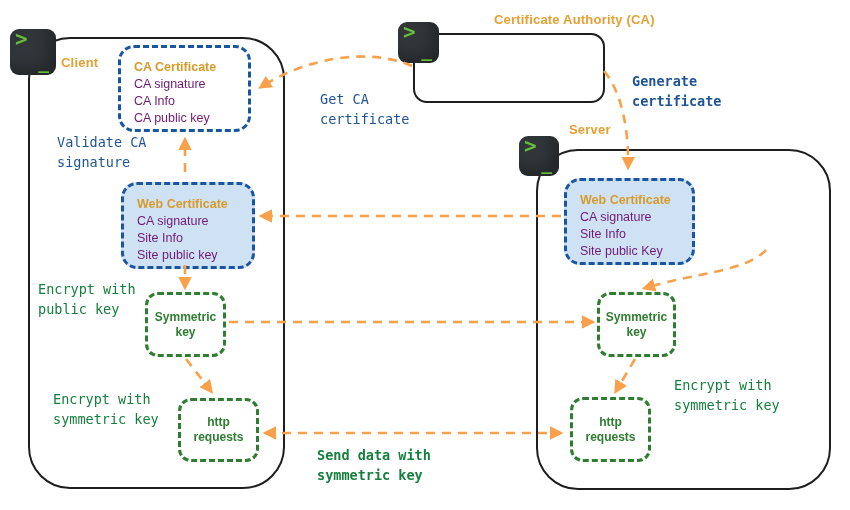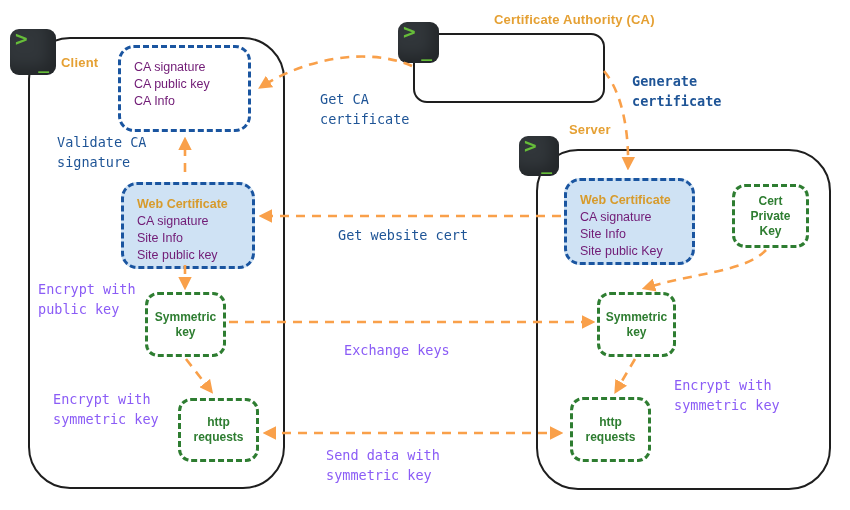--- a/index.html
+++ b/index.html
@@ -44,31 +44,31 @@
   .gb-cpk     { left:732px; top:184px; width:77px; height:64px; }
   .gb-clisym  { left:145px; top:292px; width:81px; height:65px; }
   .gb-srvsym  { left:597px; top:292px; width:79px; height:65px; }
   .gb-clihttp { left:178px; top:398px; width:81px; height:64px; }
   .gb-srvhttp { left:570px; top:397px; width:81px; height:65px; }
 
   
   .mono { position:absolute; font-family:"DejaVu Sans Mono", monospace; font-size:13.5px; line-height:20px;
           white-space:pre-line; z-index:6; }
   .mono.blue  { color:#1e5496; }
-  .mono.green { color:#8b5cf6; }
+  .mono.green { color:#15803d; }
   .an-validate   { left:57px;  top:132px; }
   .an-getca      { left:320px; top:89px; }
   .an-generate   { left:632px; top:71px;font-weight:bold; }
   .an-getweb     { left:338px; top:225px; }
   .an-encpub     { left:38px;  top:279px; }
   .an-exchange   { left:344px; top:340px; }
   .an-decpriv    { left:700px; top:282px; }
   .an-encsymcli  { left:53px;  top:389px; }
   .an-encsymsrv  { left:674px; top:375px; }
-  .an-senddata   { left:326px; top:445px; }
+  .an-senddata   { left:317px; top:445px;font-weight:bold; }
 
   svg.arrows { position:absolute; left:0; top:0; width:850px; height:510px; z-index:8; pointer-events:none; }
   svg.arrows path.flow { fill:none; stroke:#f9a04a; stroke-width:2.6; stroke-dasharray:9 7; stroke-linecap:butt; }
 </style>
 </head>
 <body>
 
 <div class="canvas">
 
   <div class="bigbox client"></div>
@@ -86,55 +86,53 @@
   <div class="term t-server">
     <span class="gt">&gt;</span>
     <span class="us">_</span>
   </div>
 
   <div class="node-label nl-client">Client</div>
   <div class="node-label nl-ca">Certificate Authority (CA)</div>
   <div class="node-label nl-server">Server</div>
 
   <div class="certbox cb-cacert">
+    <div class="title">CA Certificate</div>
     <div class="line">CA signature</div>
+    <div class="line">CA Info</div>
     <div class="line">CA public key</div>
-    <div class="line">CA Info</div>
   </div>
 
   <div class="certbox filled cb-cliweb">
     <div class="title">Web Certificate</div>
     <div class="line">CA signature</div>
     <div class="line">Site Info</div>
     <div class="line">Site public key</div>
   </div>
 
   <div class="certbox filled cb-srvweb">
     <div class="title">Web Certificate</div>
     <div class="line">CA signature</div>
     <div class="line">Site Info</div>
     <div class="line">Site public Key</div>
   </div>
 
-  <div class="greenbox gb-cpk">Cert Private Key</div>
   <div class="greenbox gb-clisym">Symmetric key</div>
   <div class="greenbox gb-srvsym">Symmetric key</div>
   <div class="greenbox gb-clihttp">http requests</div>
   <div class="greenbox gb-srvhttp">http requests</div>
 
   <div class="mono blue an-validate">Validate CA
 signature</div>
   <div class="mono blue an-getca">Get CA
 certificate</div>
   <div class="mono blue an-generate">Generate
 certificate</div>
-  <div class="mono blue an-getweb">Get website cert</div>
   <div class="mono green an-encpub">Encrypt with
 public key</div>
-  <div class="mono green an-exchange">Exchange keys</div>
   <div class="mono green an-encsymcli">Encrypt with
 symmetric key</div>
   <div class="mono green an-encsymsrv">Encrypt with
 symmetric key</div>
   <div class="mono green an-senddata">Send data with
 symmetric key</div>
 
   <svg class="arrows" viewBox="0 0 850 510">
     <defs>
       <marker id="ah" viewBox="0 0 10 10" refX="7.5" refY="5" markerWidth="5.2" markerHeight="5.2" orient="auto-start-reverse">

